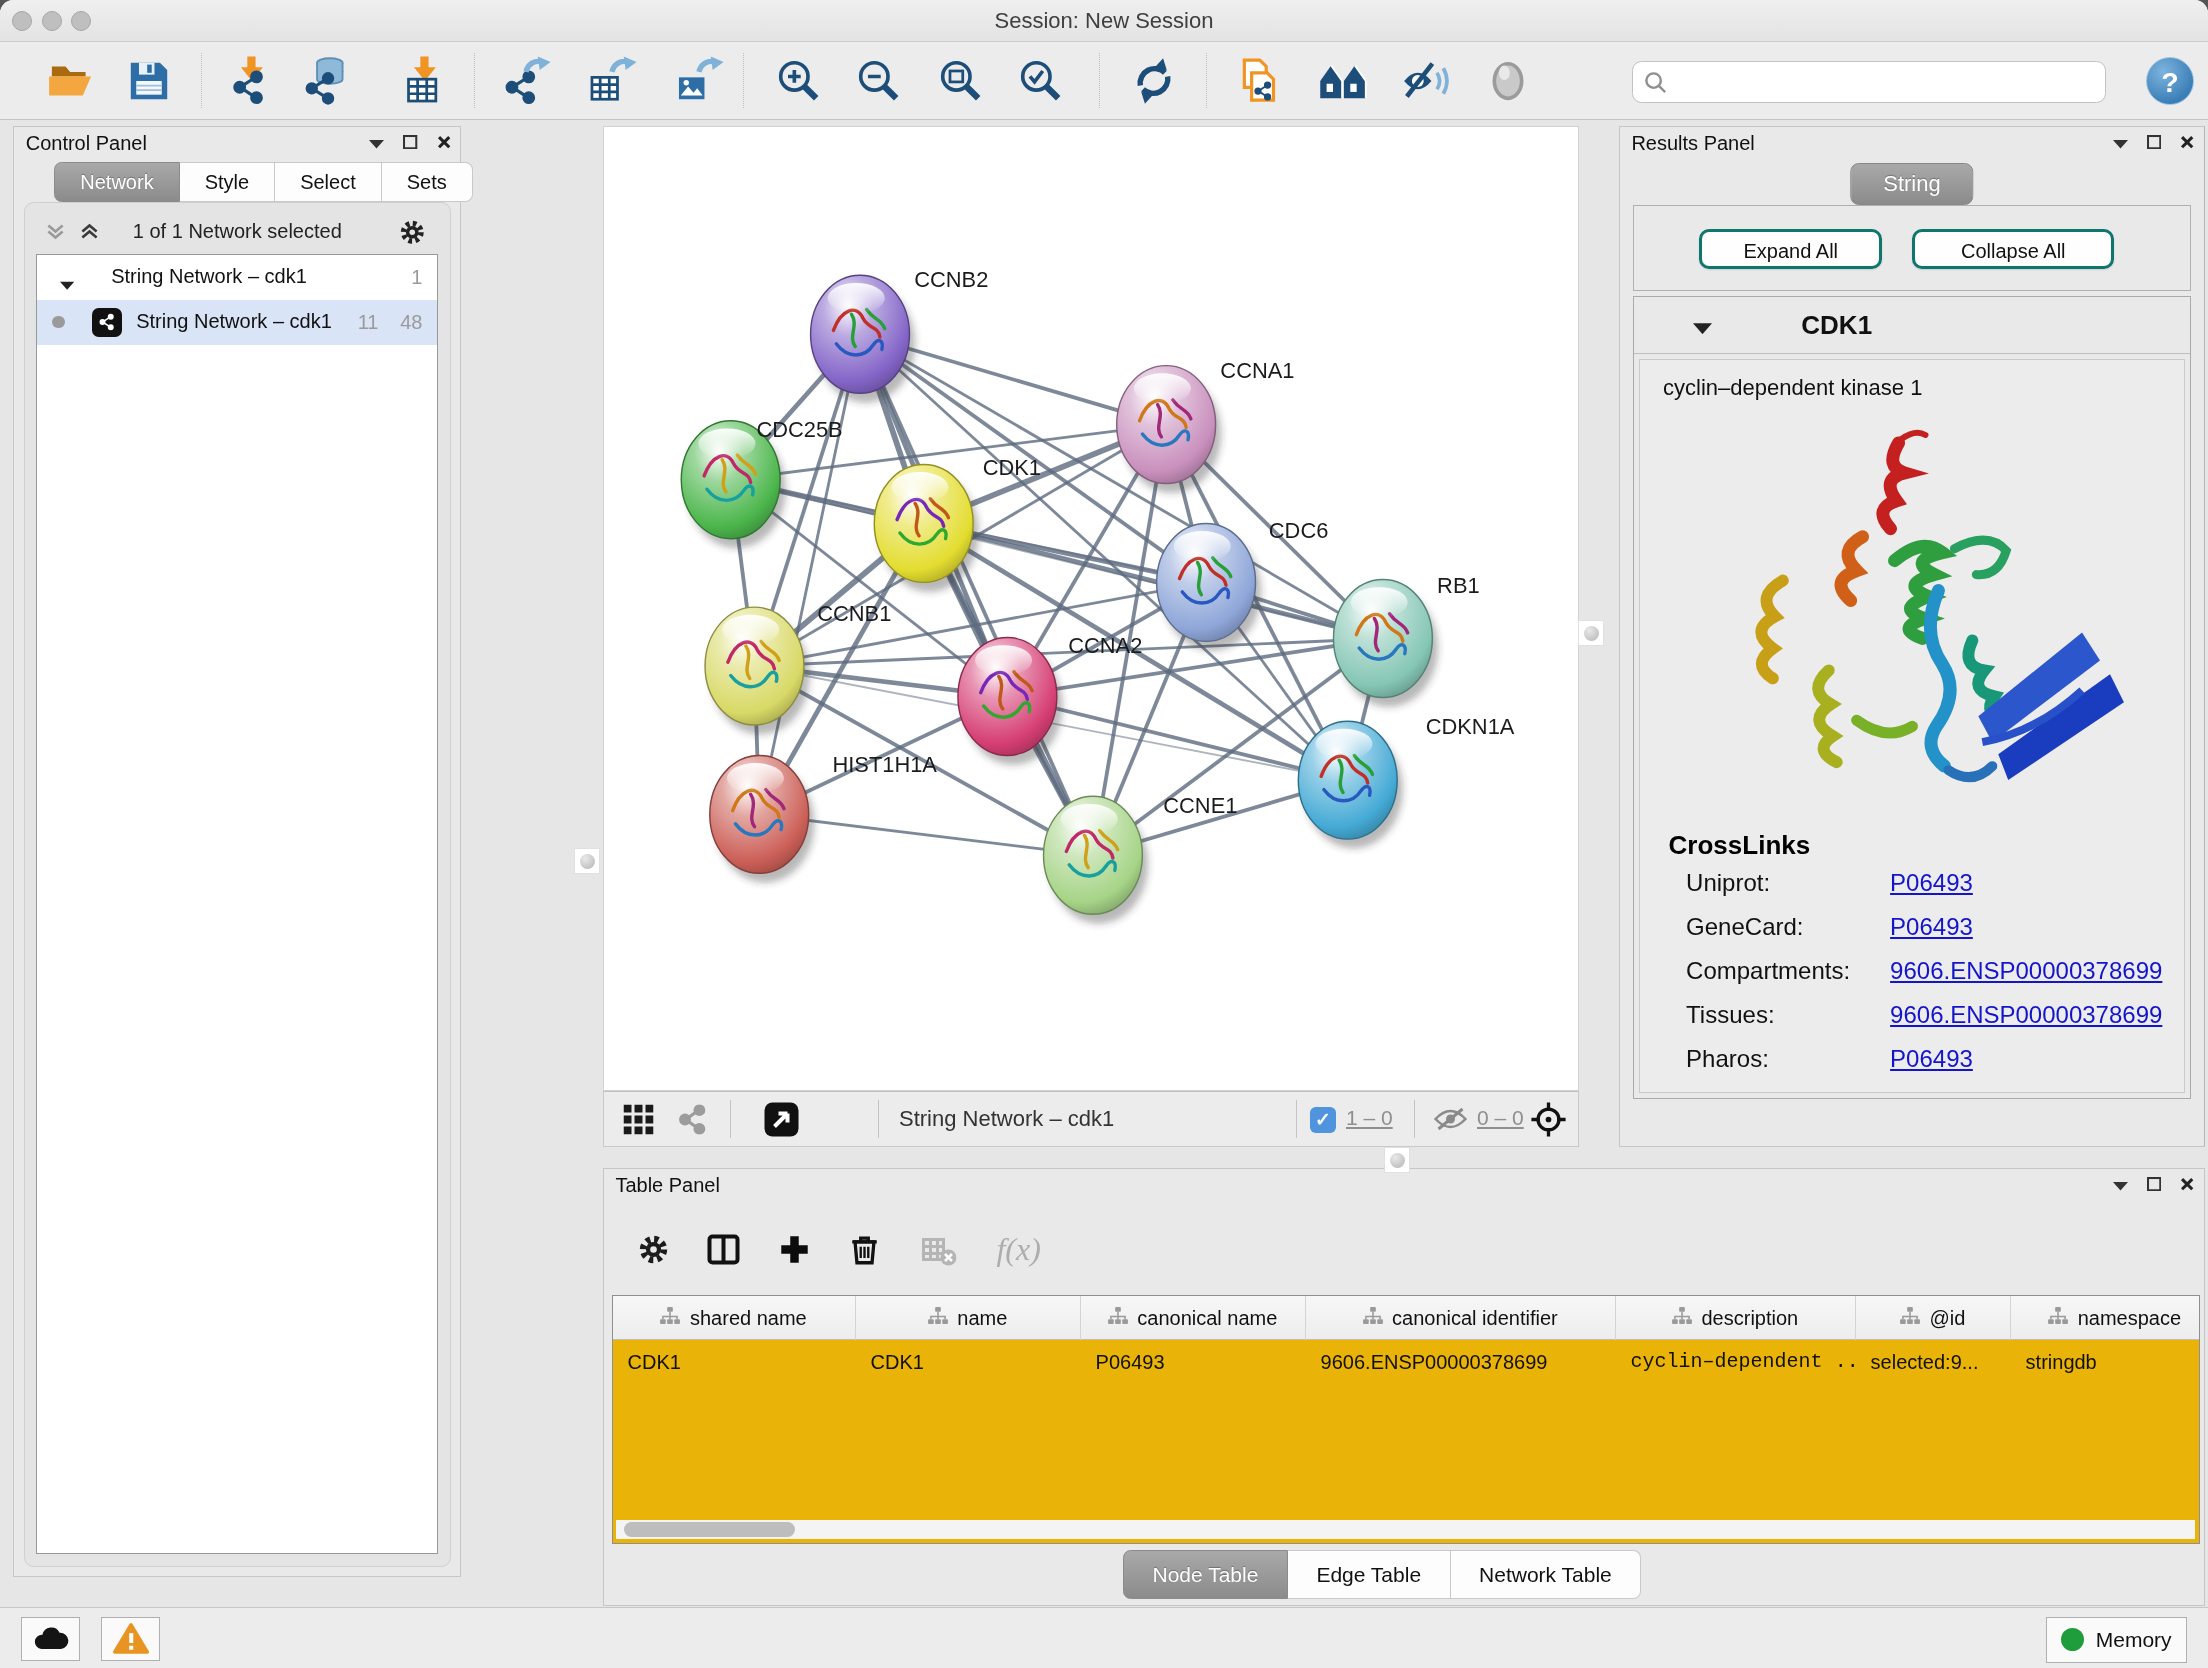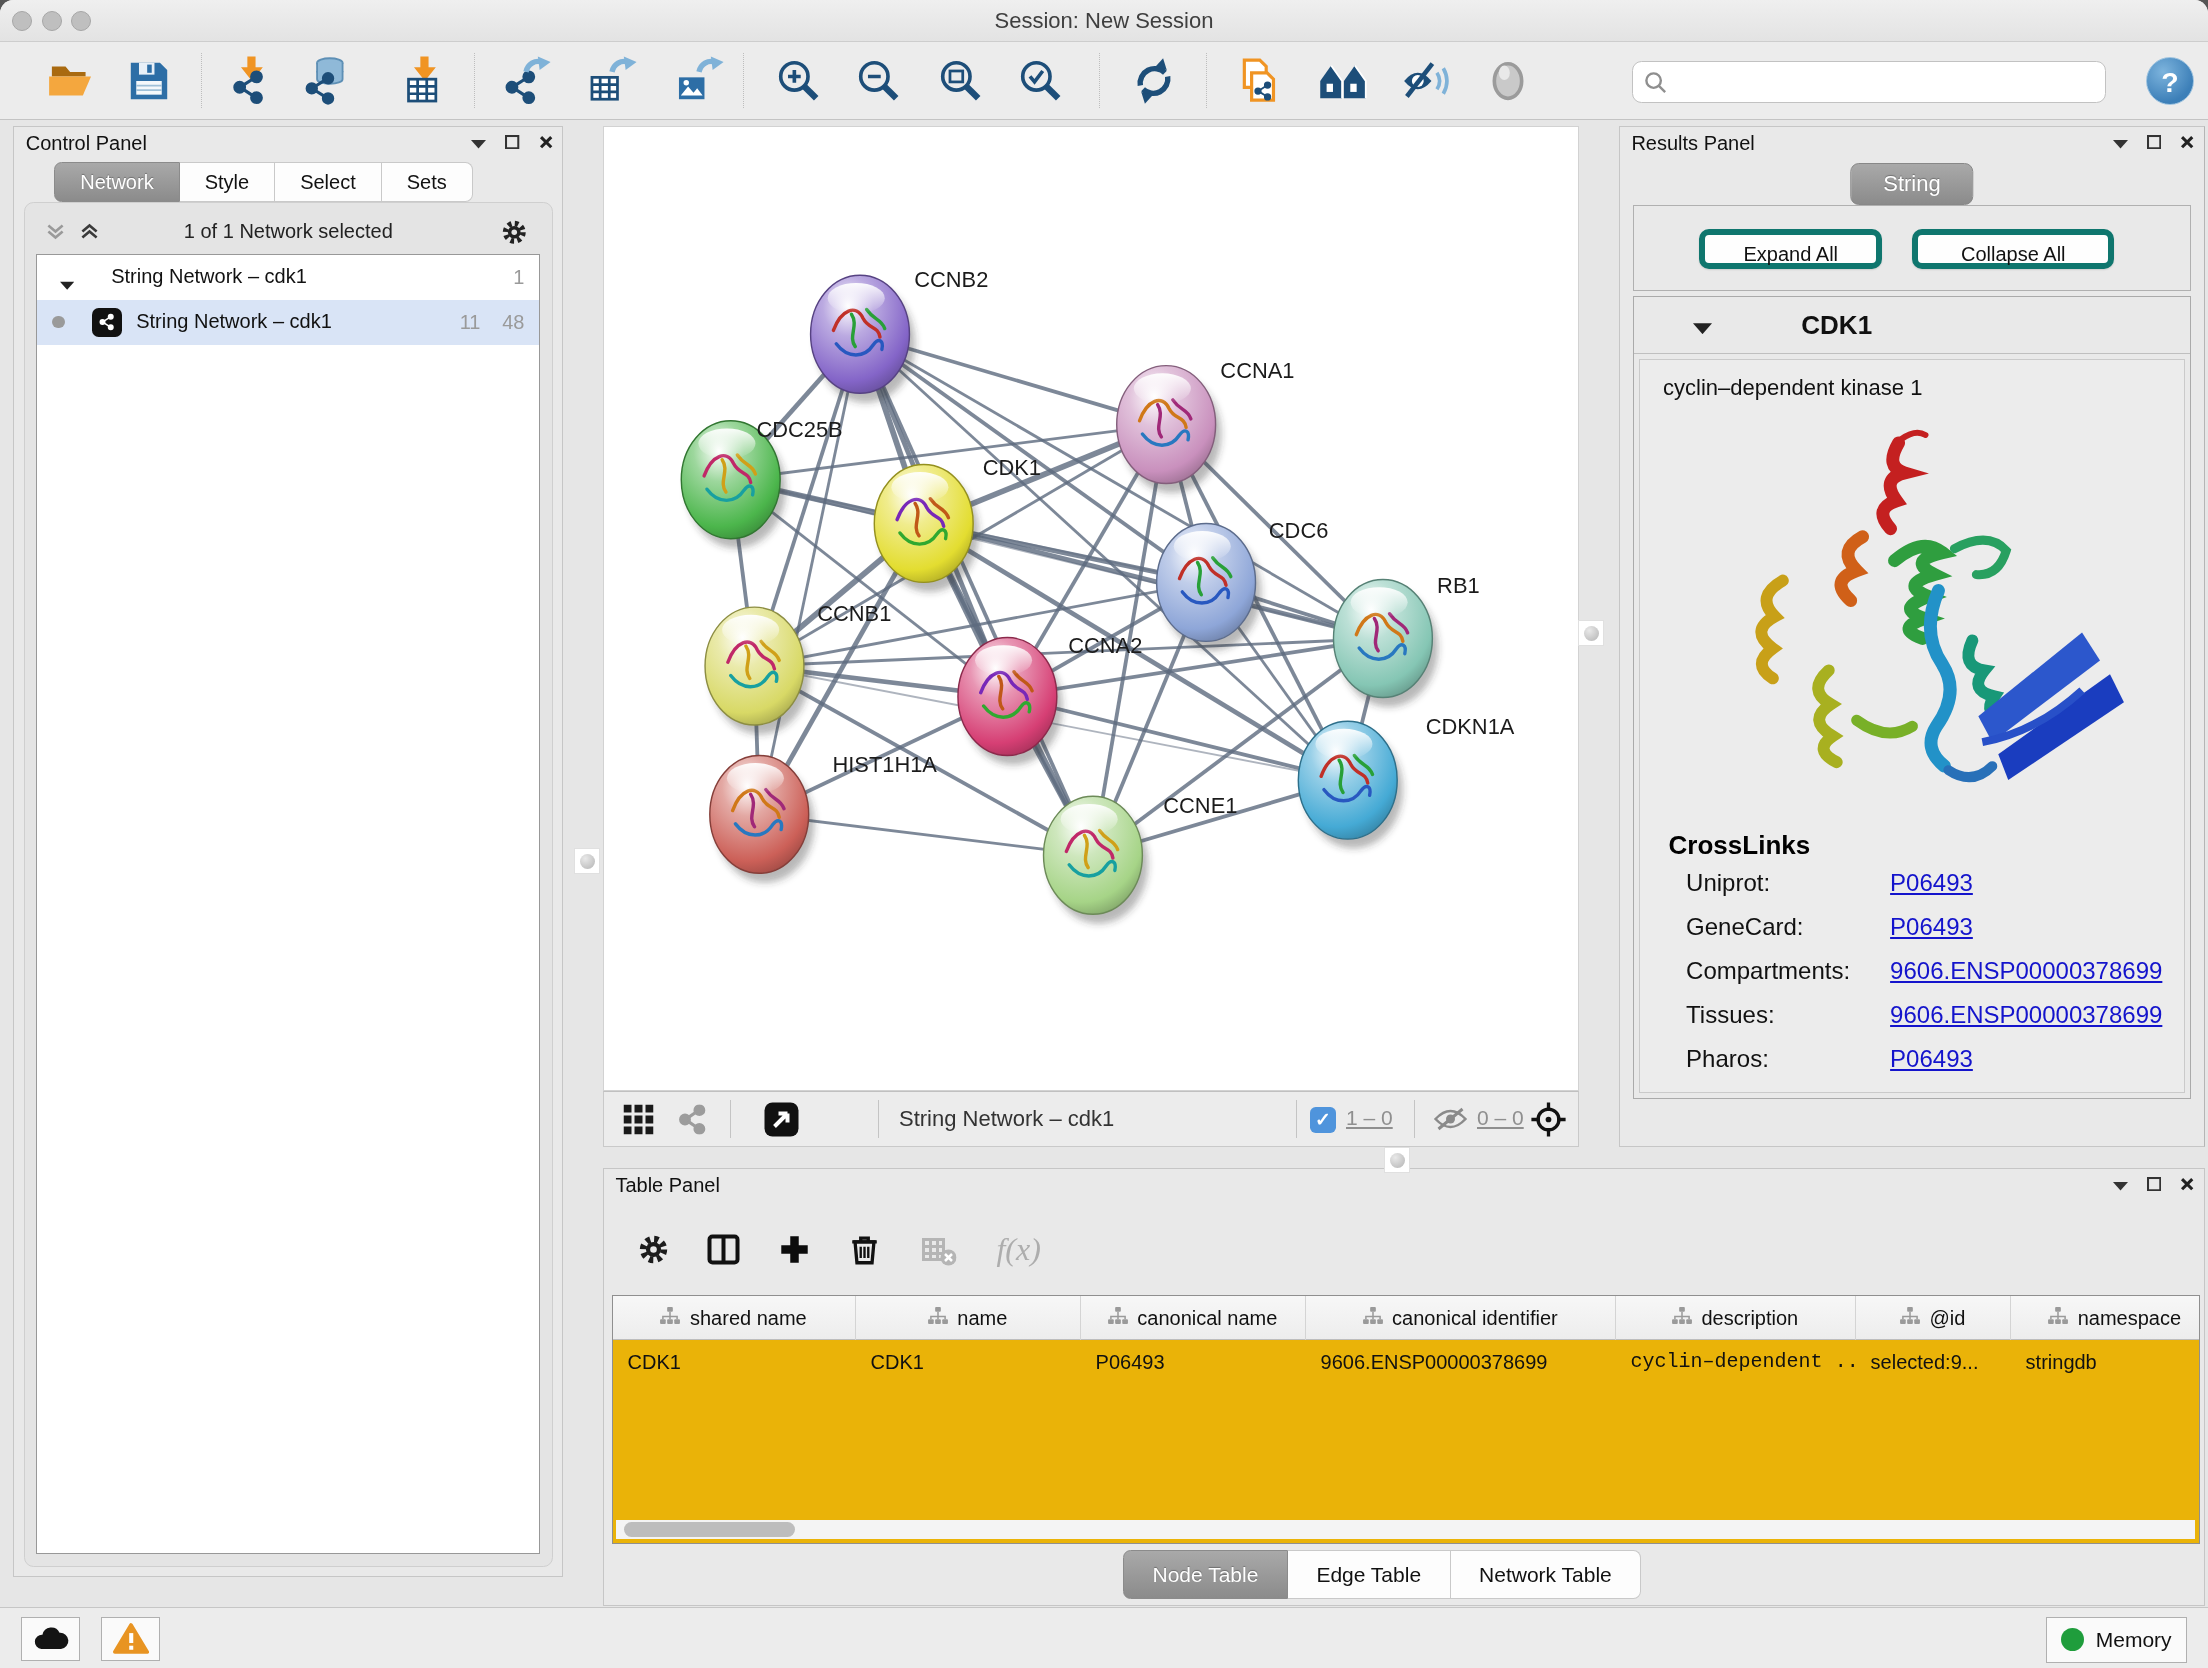--- a/index.html
+++ b/index.html
@@ -32,21 +32,21 @@
   
   .panel { position:absolute; background:#e9e9e9; border:1px solid #c6c6c6; }
   .panel-header { position:absolute; left:0; right:0; top:0; height:34px; }
   .panel-title { position:absolute; left:11.4px; top:4.8px; font-size:20px; color:#111; }
   .ph-controls { position:absolute; right:9.5px; top:7.6px; display:flex; gap:19px; align-items:center; }
   .grip-knob { position:absolute; width:26px; height:26px; background:#fff; border:1px solid #e0e0e0;
                display:flex; align-items:center; justify-content:center; z-index:5; }
   .grip-knob i { width:15px; height:15px; border-radius:50%; display:block;
                  background:radial-gradient(circle at 35% 30%, #e9e9e9, #b3b3b3); }
   
-  #control-panel { left:13.3px; top:126px; width:550px; height:1451px; }
+  #control-panel { left:13.3px; top:126px; width:448px; height:1451px; }
   .cp-tabs { position:absolute; left:40px; top:35px; height:40px; display:flex; }
   .tab-btn { height:40px; padding:0 25px; font-size:20px; line-height:38px; text-align:center;
              background:#fdfdfd; border:1px solid #c9c9c9; border-left-width:0; color:#111; }
   .tab-btn:first-child { border-left-width:1px; border-radius:7.6px 0 0 7.6px; }
   .tab-btn:last-child { border-radius:0 7.6px 7.6px 0; }
   .tab-btn.selected { background:linear-gradient(#a9a9a9,#8b8b8b); color:#fff;
                       text-shadow:0 -1px 1px rgba(0,0,0,.3); border-color:#8b8b8b; }
   .cp-body { position:absolute; left:9.5px; right:9.5px; top:75px; bottom:9.5px;
              background:#e4e4e4; border:1px solid #cfcfcf; border-radius:9.5px; }
   .cp-statusrow { position:absolute; left:0; right:0; top:7.6px; height:42px; }
@@ -71,21 +71,21 @@
                  color:#fff; font-size:19px; font-weight:bold; text-align:center; line-height:26px; }
   .badge-text { position:absolute; top:14.3px; font-size:21px; color:#8f8f8f;text-decoration:underline; }
   
   #results-panel { left:1619px; top:126px; width:586px; height:1021px; border-right:1.9px solid #b5b5b5; }
   .string-tab { position:absolute; left:50%; transform:translateX(-50%); top:36px; height:42px;
                 padding:0 32px; background:linear-gradient(#a9a9a9,#8b8b8b); border:1px solid #888;
                 border-radius:8.6px; color:#fff; font-size:22px; line-height:40px;
                 text-shadow:0 -1px 1px rgba(0,0,0,.3); }
   .rp-box1 { position:absolute; left:13.3px; right:13.3px; top:78px; height:86px;
              border:1.9px solid #b0b0b0; background:#e9e9e9; }
-  .rp-btn { position:absolute; top:23px; height:40px; background:#fefefe; border:6px solid #0f766e;
+  .rp-btn { position:absolute; top:23px; height:40px; background:#fefefe; border:3px solid #0f766e;
             border-radius:10px; font-size:20px; color:#111; text-align:center; line-height:38px;
             box-shadow:0 1px 1.9px rgba(0,0,0,.12); }
   .rp-box2 { position:absolute; left:13.3px; right:13.3px; top:169px; height:803px;
              border:1.9px solid #aaa; background:#e9e9e9; }
   .rp-entry-head { position:absolute; left:0; right:0; top:0; height:57px; border-bottom:1px solid #bfbfbf; }
   .rp-entry-name { position:absolute; left:167px; top:13.3px; font-size:26px; font-weight:bold; color:#111; }
   .rp-content { position:absolute; left:4.8px; right:4.8px; top:62px; bottom:4.8px; background:#ececec;
                 border:1px solid #cacaca; overflow:hidden; }
   .rp-desc { position:absolute; left:23px; top:15px; font-size:22px; color:#111; }
   .crosslinks { position:absolute; left:0; right:0; top:470px; font-family:"Liberation Serif",serif; }

